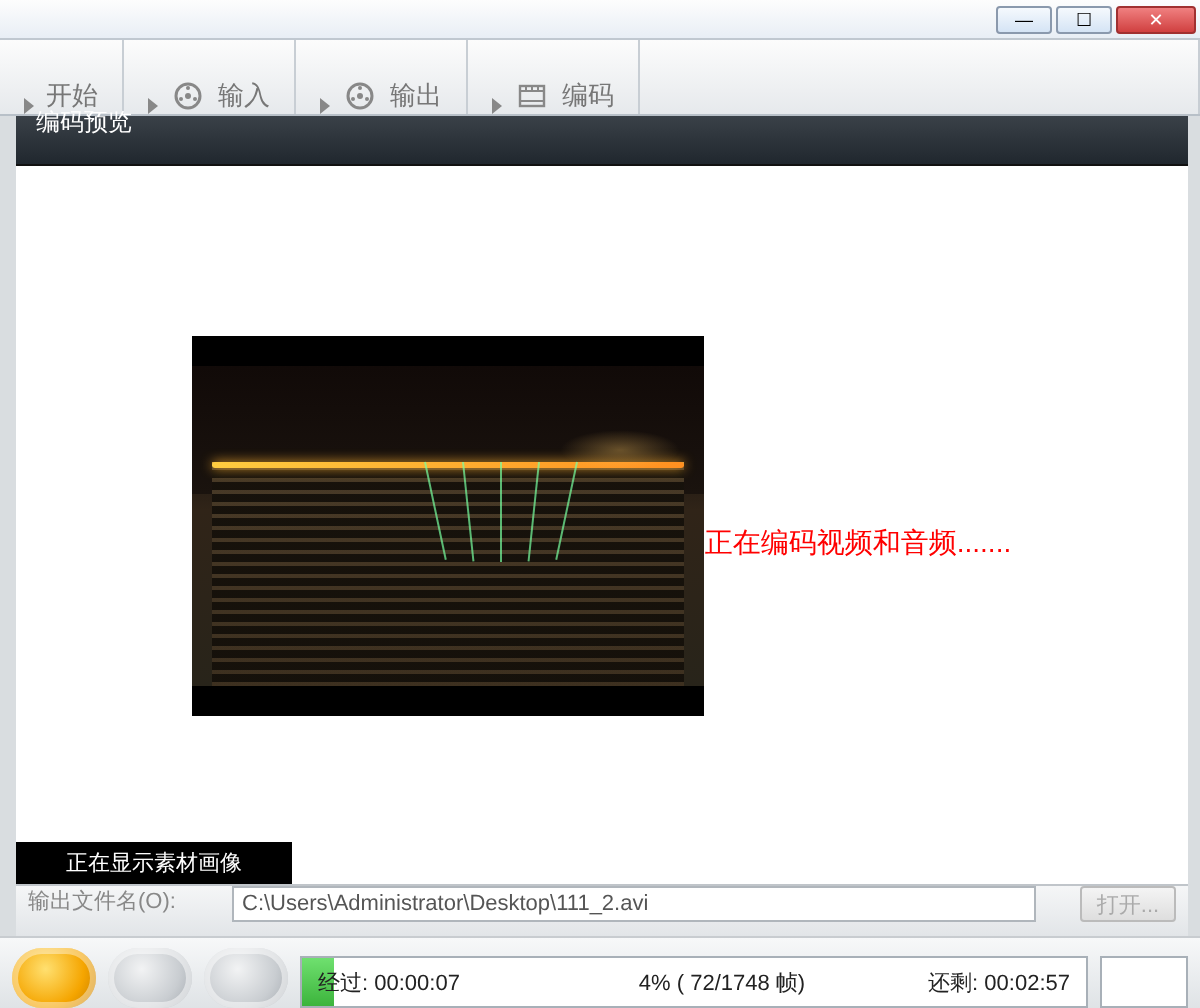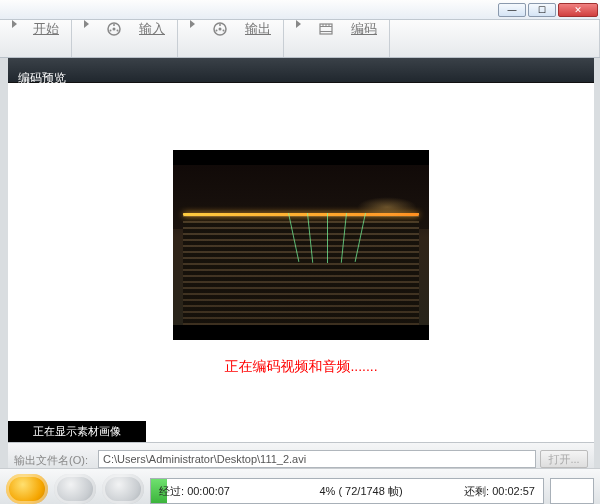--- a/index.html
+++ b/index.html
@@ -7,52 +7,52 @@
   
   .window { width: 600px; height: 504px; background: #f0f0f0; display: flex; flex-direction: column; }
   
   .titlebar { height: 20px; background: linear-gradient(#fdfdfd,#e8eef5); display: flex; justify-content: flex-end; align-items: center; padding: 0 2px; border-bottom: 1px solid #c0c8d0; }
   .titlebtn { width: 28px; height: 14px; margin-left: 2px; border: 1px solid #8a99ad; border-radius: 2px; display: flex; align-items: center; justify-content: center; font-size: 9px; }
   .titlebtn.min { background: linear-gradient(#f5f9fd,#d5e4f5); }
   .titlebtn.max { background: linear-gradient(#f5f9fd,#d5e4f5); }
   .titlebtn.close { width: 40px; background: linear-gradient(#f08080,#d04040); color: #fff; border-color: #a03030; }
   
   .toolbar { height: 38px; background: linear-gradient(#fcfcfc,#e6e9ec); border-bottom: 1px solid #b8c0c8; display: flex; align-items: stretch; }
-  .toolbtn { display: flex; align-items: flex-start; padding: 0 12px; border-right: 1px solid #c8ced4; color: #777; font-size: 13px; cursor: pointer; gap: 16px; text-decoration: underline; }
+  .toolbtn { display: flex; align-items: flex-end; padding: 0 12px; border-right: 1px solid #c8ced4; color: #777; font-size: 13px; cursor: pointer; gap: 6px; }
   .toolbtn.active { color: #222; font-weight: bold; }
   .toolbtn .tri { width: 0; height: 0; border-left: 5px solid #888; border-top: 4px solid transparent; border-bottom: 4px solid transparent; }
   .tool-ico { width: 18px; height: 18px; display: inline-flex; align-items: center; justify-content: center; }
   .spacer { flex: 1; border-right: 1px solid #c8ced4; }
   .toolbtn.options { color: #222; font-weight: bold; padding: 0 16px; }
   
   .content { flex: 1; display: flex; flex-direction: column; background: #fff; border-left: 8px solid #d9dde0; border-right: 6px solid #d9dde0; }
   
-  .panel-head { height: 24px; background: linear-gradient(#3a4148,#20272e); color: #fff; font-size: 12px; display: flex; align-items: flex-start; padding: 12px 10px; border-bottom: 1px solid #111; }
+  .panel-head { height: 24px; background: linear-gradient(#3a4148,#20272e); color: #fff; font-size: 12px; display: flex; align-items: flex-end; padding: 12px 10px; border-bottom: 1px solid #111; }
   
-  .preview-area { flex: 1; background: #fff; display: flex; flex-direction: column; align-items: center; justify-content: center; position: relative; }
+  .preview-area { flex: 1; background: #fff; display: flex; align-items: center; justify-content: center; position: relative; }
   .video-box { width: 256px; height: 190px; background: #000; display: flex; align-items: center; justify-content: center; overflow: hidden; }
   .video-render { width: 256px; height: 160px; position: relative; background: linear-gradient(#160d0a 0%, #1a1410 25%, #302418 45%, #28241a 100%); }
   .sky { position: absolute; top: 0; left: 0; right: 0; height: 40%; background: linear-gradient(#110a08,#1a130e); }
   .building { position: absolute; bottom: 0; left: 10px; right: 10px; height: 70%; background: repeating-linear-gradient(0deg, rgba(255,220,150,0.12) 0 2px, rgba(20,16,10,0.9) 2px 6px), linear-gradient(#302418,#22180f); border-top: 2px solid #d0a040; }
   .ledline { position: absolute; top: 30%; left: 10px; right: 10px; height: 3px; background: linear-gradient(90deg, #ffcc40, #ff9020); box-shadow: 0 0 6px #ffb030; border-radius: 2px; }
   .lasers { position: absolute; top: 30%; left: 40%; width: 50%; height: 40%; }
   .laser { position: absolute; top: 0; width: 1px; height: 50px; background: rgba(120,255,160,0.7); transform-origin: top; }
   .l1 { left: 10%; transform: rotate(-12deg); }
   .l2 { left: 25%; transform: rotate(-6deg); }
   .l3 { left: 40%; transform: rotate(0deg); }
   .l4 { left: 55%; transform: rotate(6deg); }
   .l5 { left: 70%; transform: rotate(12deg); }
   .signglow { position: absolute; top: 20%; right: 12px; width: 60px; height: 20px; background: radial-gradient(rgba(255,200,100,0.35), transparent 70%); }
   
   .status-msg { margin-top: 18px; color: #ff0000; font-size: 14px; }
   .material-badge { position: absolute; left: 0; bottom: 0; background: #000; color: #fff; font-size: 11px; padding: 3px 25px; }
   
-  .output-row { height: 26px; background: linear-gradient(#f5f6f7,#e2e5e8); border-top: 1px solid #c0c5ca; display: flex; align-items: flex-end; padding: 0 6px; gap: 4px; font-size: 11px; color: #888; }
+  .output-row { height: 26px; background: linear-gradient(#f5f6f7,#e2e5e8); border-top: 1px solid #c0c5ca; display: flex; align-items: flex-start; padding: 0 6px; gap: 22px; font-size: 11px; color: #888; }
   .output-label { width: 80px; white-space: nowrap; overflow: hidden; }
-  .output-input { flex: 1; height: 18px; border: 1px solid #b0b6bc; background: #fff; font-size: 11px; padding: 0 4px; color: #555; margin-top: 11px; }
+  .output-input { flex: 1; height: 18px; border: 1px solid #b0b6bc; background: #fff; font-size: 11px; padding: 0 4px; color: #555; }
   .open-btn { width: 48px; height: 18px; border: 1px solid #bbb; background: linear-gradient(#f4f4f4,#dedede); color: #aaa; font-size: 11px; border-radius: 2px; }
   
   .footer { height: 36px; background: linear-gradient(#f7f8f9,#dfe3e6); border-top: 1px solid #c8ccd0; display: flex; align-items: flex-end; padding: 0 6px; gap: 6px; }
   .bigbtn { width: 42px; height: 30px; border-radius: 16px; overflow: hidden; }
   .bigbtn.y { background: radial-gradient(circle at 40% 35%, #ffe070, #f5a500 60%, #c07800); box-shadow: inset 0 0 0 3px rgba(255,255,255,0.4); }
   .bigbtn.g { background: radial-gradient(circle at 40% 35%, #f2f3f4, #c9cdd1 60%, #a0a6ac); box-shadow: inset 0 0 0 3px rgba(255,255,255,0.5); }
   .progress-block { flex: 1; height: 26px; border: 1px solid #a8b0b8; background: #fff; display: flex; align-items: stretch; font-size: 11px; position: relative; }
   .prog-fill { position: absolute; left: 0; top: 0; bottom: 0; width: 4%; background: linear-gradient(#6fe06f,#3cb43c); }
   .prog-text { position: relative; flex: 1; display: flex; align-items: center; justify-content: space-between; padding: 0 8px; }
   .prog-left { color: #222; }

